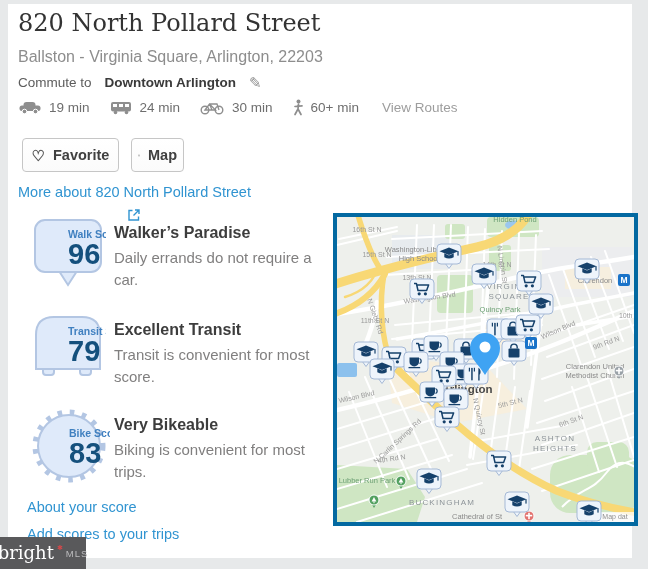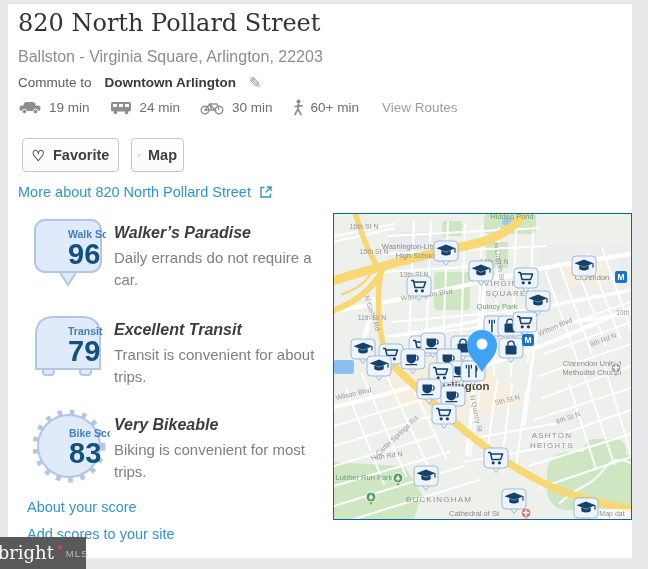--- a/index.html
+++ b/index.html
@@ -25,41 +25,41 @@
   .view-routes{color:#9d9d9d;margin-left:4px;cursor:pointer;}
 
   .btn{position:absolute;top:134px;height:34px;box-sizing:border-box;border:1px solid #c6c6c6;border-radius:4px;
        background:linear-gradient(#ffffff,#fbfbfb);font-weight:700;font-size:14.5px;color:#404040;
        display:flex;align-items:center;justify-content:center;gap:8px;cursor:pointer;font-family:inherit;}
   #btn-fav{left:14px;width:97px;}
   #btn-map{left:123px;width:53px;}
   #btn-nearby{left:204px;width:322px;}
   .heart{font-size:15px;color:#555;line-height:1;}
 
-  .morelink{position:absolute;left:10px;top:180px;font-size:14.5px;color:#3094d1;display:flex;align-items:center;gap:8px;cursor:pointer;}
+  .morelink{position:absolute;left:10px;top:180px;font-size:14.5px;color:#3094d1;display:flex;align-items:center;gap:8px;cursor:pointer;flex-direction:column;}
 
   .score-row{position:absolute;left:22px;width:300px;}
   #row-walk{top:212px;} #row-transit{top:309px;} #row-bike{top:404px;}
   .score-badge{position:absolute;left:0;top:0;}
   .score-text{position:absolute;left:84px;top:8px;width:218px;}
-  .score-text h3{margin:0 12px 5px 0;font-size:16px;color:#3d3d3d;font-style:italic;}
+  .score-text h3{margin:0 12px 5px 0;font-size:16px;color:#3d3d3d;}
   .score-text p{margin:0;font-size:15px;line-height:1.45;color:#807f7f;}
   .badge-label{font-size:10.5px;font-weight:700;fill:#4080c0;}
   .badge-num{font-size:29px;font-weight:700;fill:#14507d;}
 
   .foot-link{position:absolute;left:19px;font-size:14.5px;color:#3094d1;cursor:pointer;}
   #link-about{top:495px;} #link-add{top:522px;}
 
   .logo{position:absolute;left:0;top:537px;width:86px;height:32px;background:#59595b;z-index:5;
         display:flex;align-items:center;justify-content:center;gap:3px;}
   .logo .brand{font-family:"DejaVu Serif",serif;font-size:18px;color:#ffffff;line-height:1;}
   .logo .star{color:#d0494b;font-size:7px;align-self:flex-start;margin-top:7px;}
   .logo .mls{font-size:9.5px;color:#bcbcbe;letter-spacing:1px;margin-top:0;}
 
-  .map-wrap{position:absolute;left:325px;top:209px;width:297px;height:305px;border:1px solid #0369a1;background:#15803d;}
+  .map-wrap{position:absolute;left:325px;top:209px;width:297px;height:305px;border:4px solid #0369a1;background:#15803d;}
   #map-svg{display:block;}
   #map-svg text{font-family:"Liberation Sans",sans-serif;text-anchor:middle;}
   .lbl-street{font-size:7px;fill:#9a9a9a;}
   .lbl-area{font-size:8px;fill:#8d9499;letter-spacing:1.2px;}
   .lbl-park{font-size:7.5px;fill:#6fa276;}
   .lbl-poi{font-size:7.5px;fill:#8a8a8a;}
   .lbl-city{font-size:11.5px;fill:#4a4a4a;font-weight:700;}
   .lbl-attr{font-size:7px;fill:#8f8f8f;}
   .road{stroke:#ffffff;fill:none;stroke-linecap:round;}
   .road-thin{stroke-width:2;}
@@ -155,39 +155,39 @@
   <div class="score-row" id="row-transit">
     <svg class="score-badge" width="76" height="68" viewBox="0 0 76 68">
       <rect x="13" y="52" width="11" height="10" rx="3" fill="#dfeafa" stroke="#b3c6e3" stroke-width="2"></rect>
       <rect x="50" y="52" width="11" height="10" rx="3" fill="#dfeafa" stroke="#b3c6e3" stroke-width="2"></rect>
       <path d="M6 56 V22 Q6 4 24 4 H52 Q70 4 70 22 V56 Z" fill="#dfeafa" stroke="#b3c6e3" stroke-width="2"></path>
       <text x="38" y="22" class="badge-label">Transit Score</text>
       <text x="38" y="48" class="badge-num">79</text>
     </svg>
     <div class="score-text">
       <h3>Excellent Transit</h3>
-      <p>Transit is convenient for about trips.</p>
+      <p>Transit is convenient for most score.</p>
     </div>
   </div>
 
   <div class="score-row" id="row-bike">
     <svg class="score-badge" width="80" height="76" viewBox="0 0 80 76">
       <circle cx="39" cy="38" r="33" fill="none" stroke="#b3c6e3" stroke-width="7" stroke-dasharray="4.5 7.5"></circle>
       <circle cx="39" cy="38" r="31" fill="#dfeafa" stroke="#b3c6e3" stroke-width="2"></circle>
       <text x="39" y="29" class="badge-label">Bike Score</text>
       <text x="39" y="55" class="badge-num">83</text>
     </svg>
     <div class="score-text">
       <h3>Very Bikeable</h3>
       <p>Biking is convenient for most trips.</p>
     </div>
   </div>
 
   <div class="foot-link" id="link-about">About your score</div>
-  <div class="foot-link" id="link-add">Add scores to your site</div>
+  <div class="foot-link" id="link-add">Add scores to your trips</div>
 
   <div class="map-wrap">
     <svg id="map-svg" width="297" height="305" viewBox="0 0 297 305">
       <defs>
         <symbol id="g-grad" viewBox="0 0 22 18">
           <path d="M11 2.5 L20.5 6.2 L11 9.9 L1.5 6.2 Z" fill="#16416b"></path>
           <path d="M6.3 8.2 L6.3 12.2 Q11 15 15.7 12.2 L15.7 8.2 L11 10.4 Z" fill="#16416b"></path>
           <rect x="19.4" y="6.2" width="1.2" height="4.4" fill="#16416b"></rect>
         </symbol>
         <symbol id="g-cart" viewBox="0 0 22 18">

